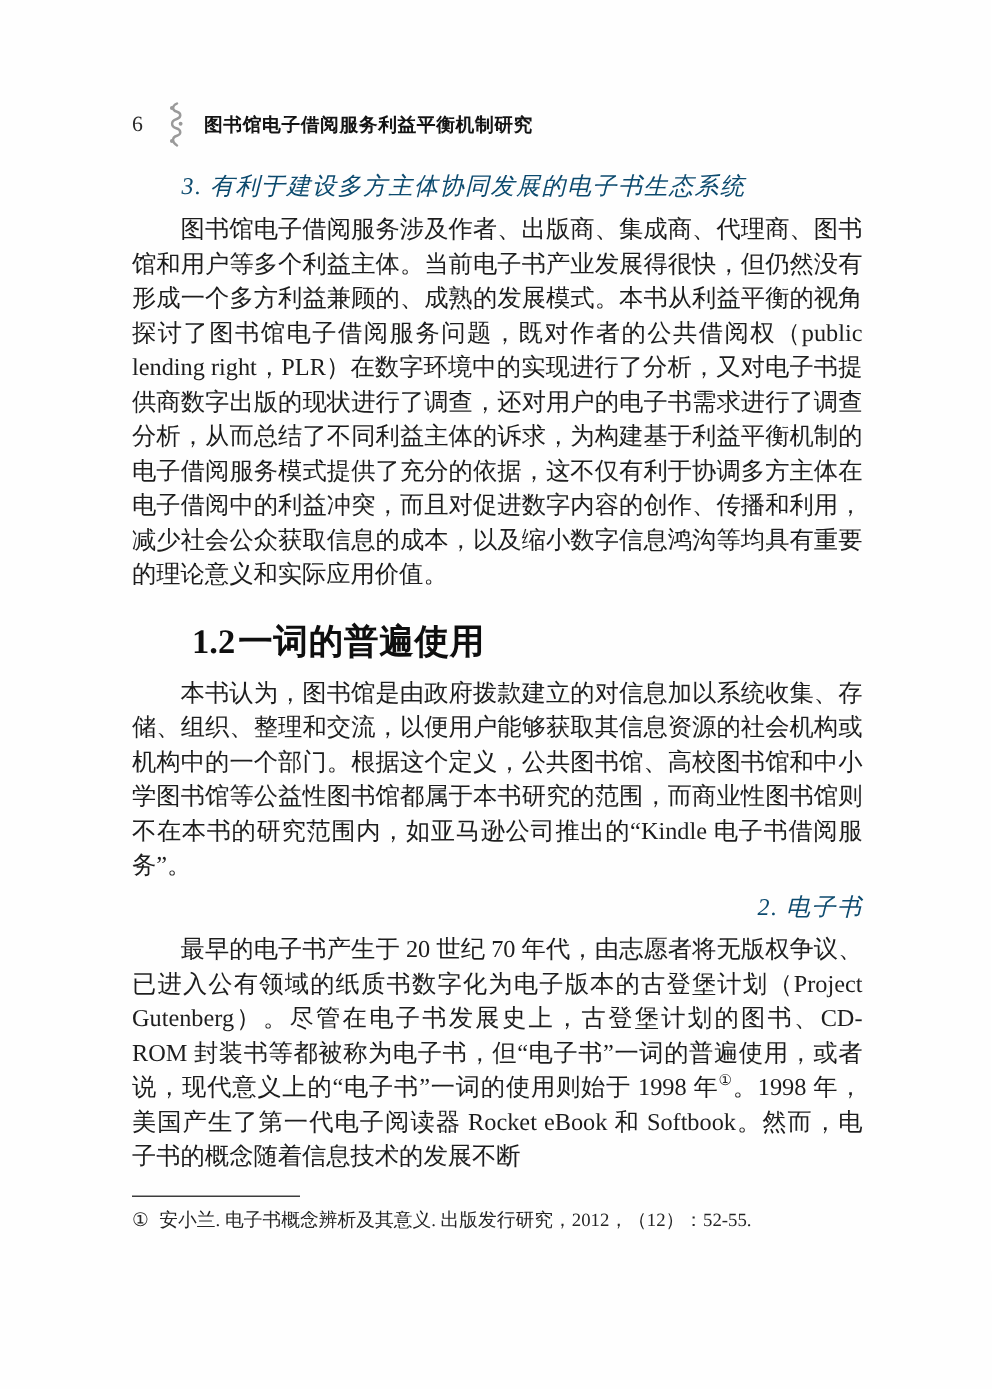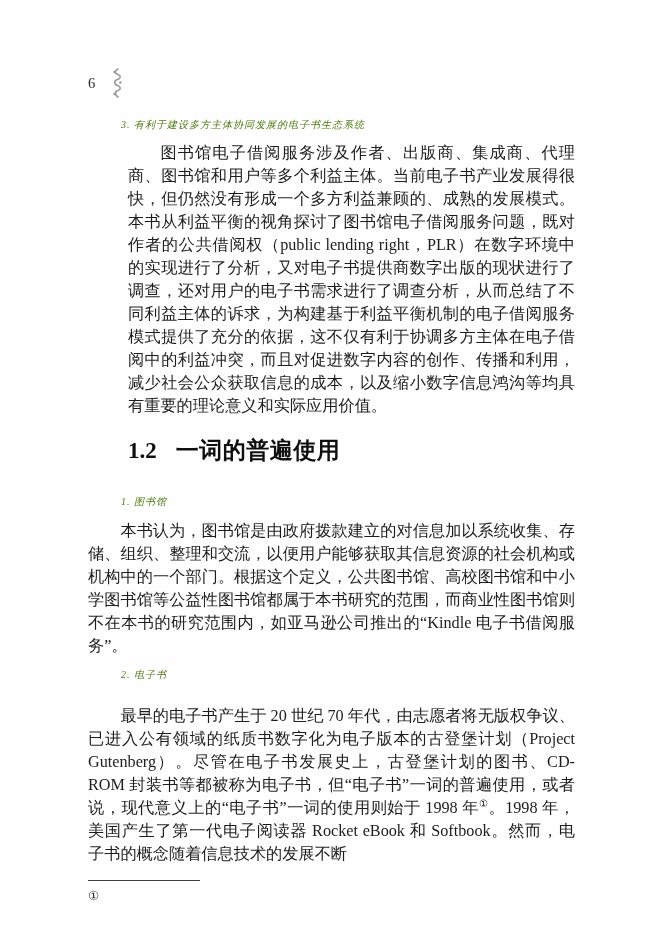--- a/index.html
+++ b/index.html
@@ -41,53 +41,53 @@
   .ornament svg { width: 13px; height: 30px; display: block; }
   .running-title {
     font-family: "Liberation Sans", "DejaVu Sans", sans-serif;
     font-weight: 700;
     font-size: 12.5px;
     letter-spacing: 0.4px;
     color: #141414;
   }
   
   .kai {
-    font-size: 10px;
+    font-size: 16px;
     font-style: italic;
     letter-spacing: 1px;
-    color: #4d7c0f;
+    color: #0c4a6e;
     padding-left: 33px;
     line-height: 20px;
   }
   .h3 { margin-top: 19px; }
   .h4-1 { margin-top: 26px; }
-  .h4-2 { margin-top: 7px; }
+  .h4-2 { margin-top: 7px; text-align: right; }
   
   .para {
     font-size: 16.2px;
     line-height: 23px;
     text-align: justify;
     text-indent: 2em;
     color: #1d1d1d;
   }
-  .p1 { margin-top: 7px; margin-left: 40px; }
+  .p1 { margin-top: 7px; }
   .p2 { margin-top: 11px; }
   .p3 { margin-top: 8px; }
-  .p4 { margin-top: 20px; }
+  .p4 { margin-top: 6px; }
   
   .h2 {
     margin-top: 18px;
     padding-left: 40px;
     font-weight: 700;
     font-size: 23px;
     line-height: 30px;
     color: #0f0f0f;
     letter-spacing: 0.5px;
   }
-  .h2 .h2num { margin-right: 19px; letter-spacing: 0; }
+  .h2 .h2num { margin-right: 2px; letter-spacing: 0; }
   
   .fnref {
     font-size: 10px;
     vertical-align: super;
     line-height: 0;
   }
   .fn-rule {
     margin-top: 14px;
     width: 112px;
     height: 0;
@@ -112,37 +112,38 @@
     <div class="header">
       <span class="page-num">6</span>
       <span class="ornament">
         <svg viewBox="0 0 13 30" fill="none" xmlns="http://www.w3.org/2000/svg">
           <path d="M7 1 C 3.5 2.5, 3.5 5.5, 7 6.5 C 10 7.4, 10 10.5, 6.5 11.5 C 2.8 12.6, 2.8 16.4, 6.5 17.5 C 10 18.5, 10 21.6, 7 22.5 C 3.5 23.5, 3.5 27, 7 29" stroke="currentColor" stroke-width="1.6" stroke-linecap="round"></path>
           <circle cx="3.6" cy="4" r="1.3" fill="currentColor"></circle>
           <circle cx="9.4" cy="14.5" r="1.3" fill="currentColor"></circle>
           <circle cx="3.6" cy="26" r="1.3" fill="currentColor"></circle>
         </svg>
       </span>
+      <span class="running-title">图书馆电子借阅服务利益平衡机制研究</span>
     </div>
 
     <div class="kai h3">3. 有利于建设多方主体协同发展的电子书生态系统</div>
 
     <p class="para p1">图书馆电子借阅服务涉及作者、出版商、集成商、代理商、图书馆和用户等多个利益主体。当前电子书产业发展得很快，但仍然没有形成一个多方利益兼顾的、成熟的发展模式。本书从利益平衡的视角探讨了图书馆电子借阅服务问题，既对作者的公共借阅权（public lending right，PLR）在数字环境中的实现进行了分析，又对电子书提供商数字出版的现状进行了调查，还对用户的电子书需求进行了调查分析，从而总结了不同利益主体的诉求，为构建基于利益平衡机制的电子借阅服务模式提供了充分的依据，这不仅有利于协调多方主体在电子借阅中的利益冲突，而且对促进数字内容的创作、传播和利用，减少社会公众获取信息的成本，以及缩小数字信息鸿沟等均具有重要的理论意义和实际应用价值。</p>
 
     <h2 class="h2"><span class="h2num">1.2</span><span class="h2title">一词的普遍使用</span></h2>
 
-    <div class="kai h4-1">1. 图书馆</div>
 
 
     <p class="para p3">本书认为，图书馆是由政府拨款建立的对信息加以系统收集、存储、组织、整理和交流，以便用户能够获取其信息资源的社会机构或机构中的一个部门。根据这个定义，公共图书馆、高校图书馆和中小学图书馆等公益性图书馆都属于本书研究的范围，而商业性图书馆则不在本书的研究范围内，如亚马逊公司推出的“Kindle 电子书借阅服务”。</p>
 
     <div class="kai h4-2">2. 电子书</div>
 
     <p class="para p4"><span>最早的电子书产生于 20 世纪 70 年代，由志愿者将无版权争议、已进入公有领域的纸质书数字化为电子版本的古登堡计划（Project Gutenberg）。尽管在电子书发展史上，古登堡计划的图书、CD-ROM 封装书等都被称为电子书，但“电子书”一词的普遍使用，或者说，现代意义上的“电子书”一词的使用则始于 1998 年</span><sup class="fnref">①</sup><span>。1998 年，美国产生了第一代电子阅读器 Rocket eBook 和 Softbook。然而，电子书的概念随着信息技术的发展不断</span></p>
 
     <div class="fn-rule"></div>
 
     <div class="footnote">
       <span class="fn-marker">①</span>
+      <span class="fn-text">安小兰. 电子书概念辨析及其意义. 出版发行研究，2012，（12）：52-55.</span>
     </div>
 
   </div>
 </div>
 
 </body></html>

